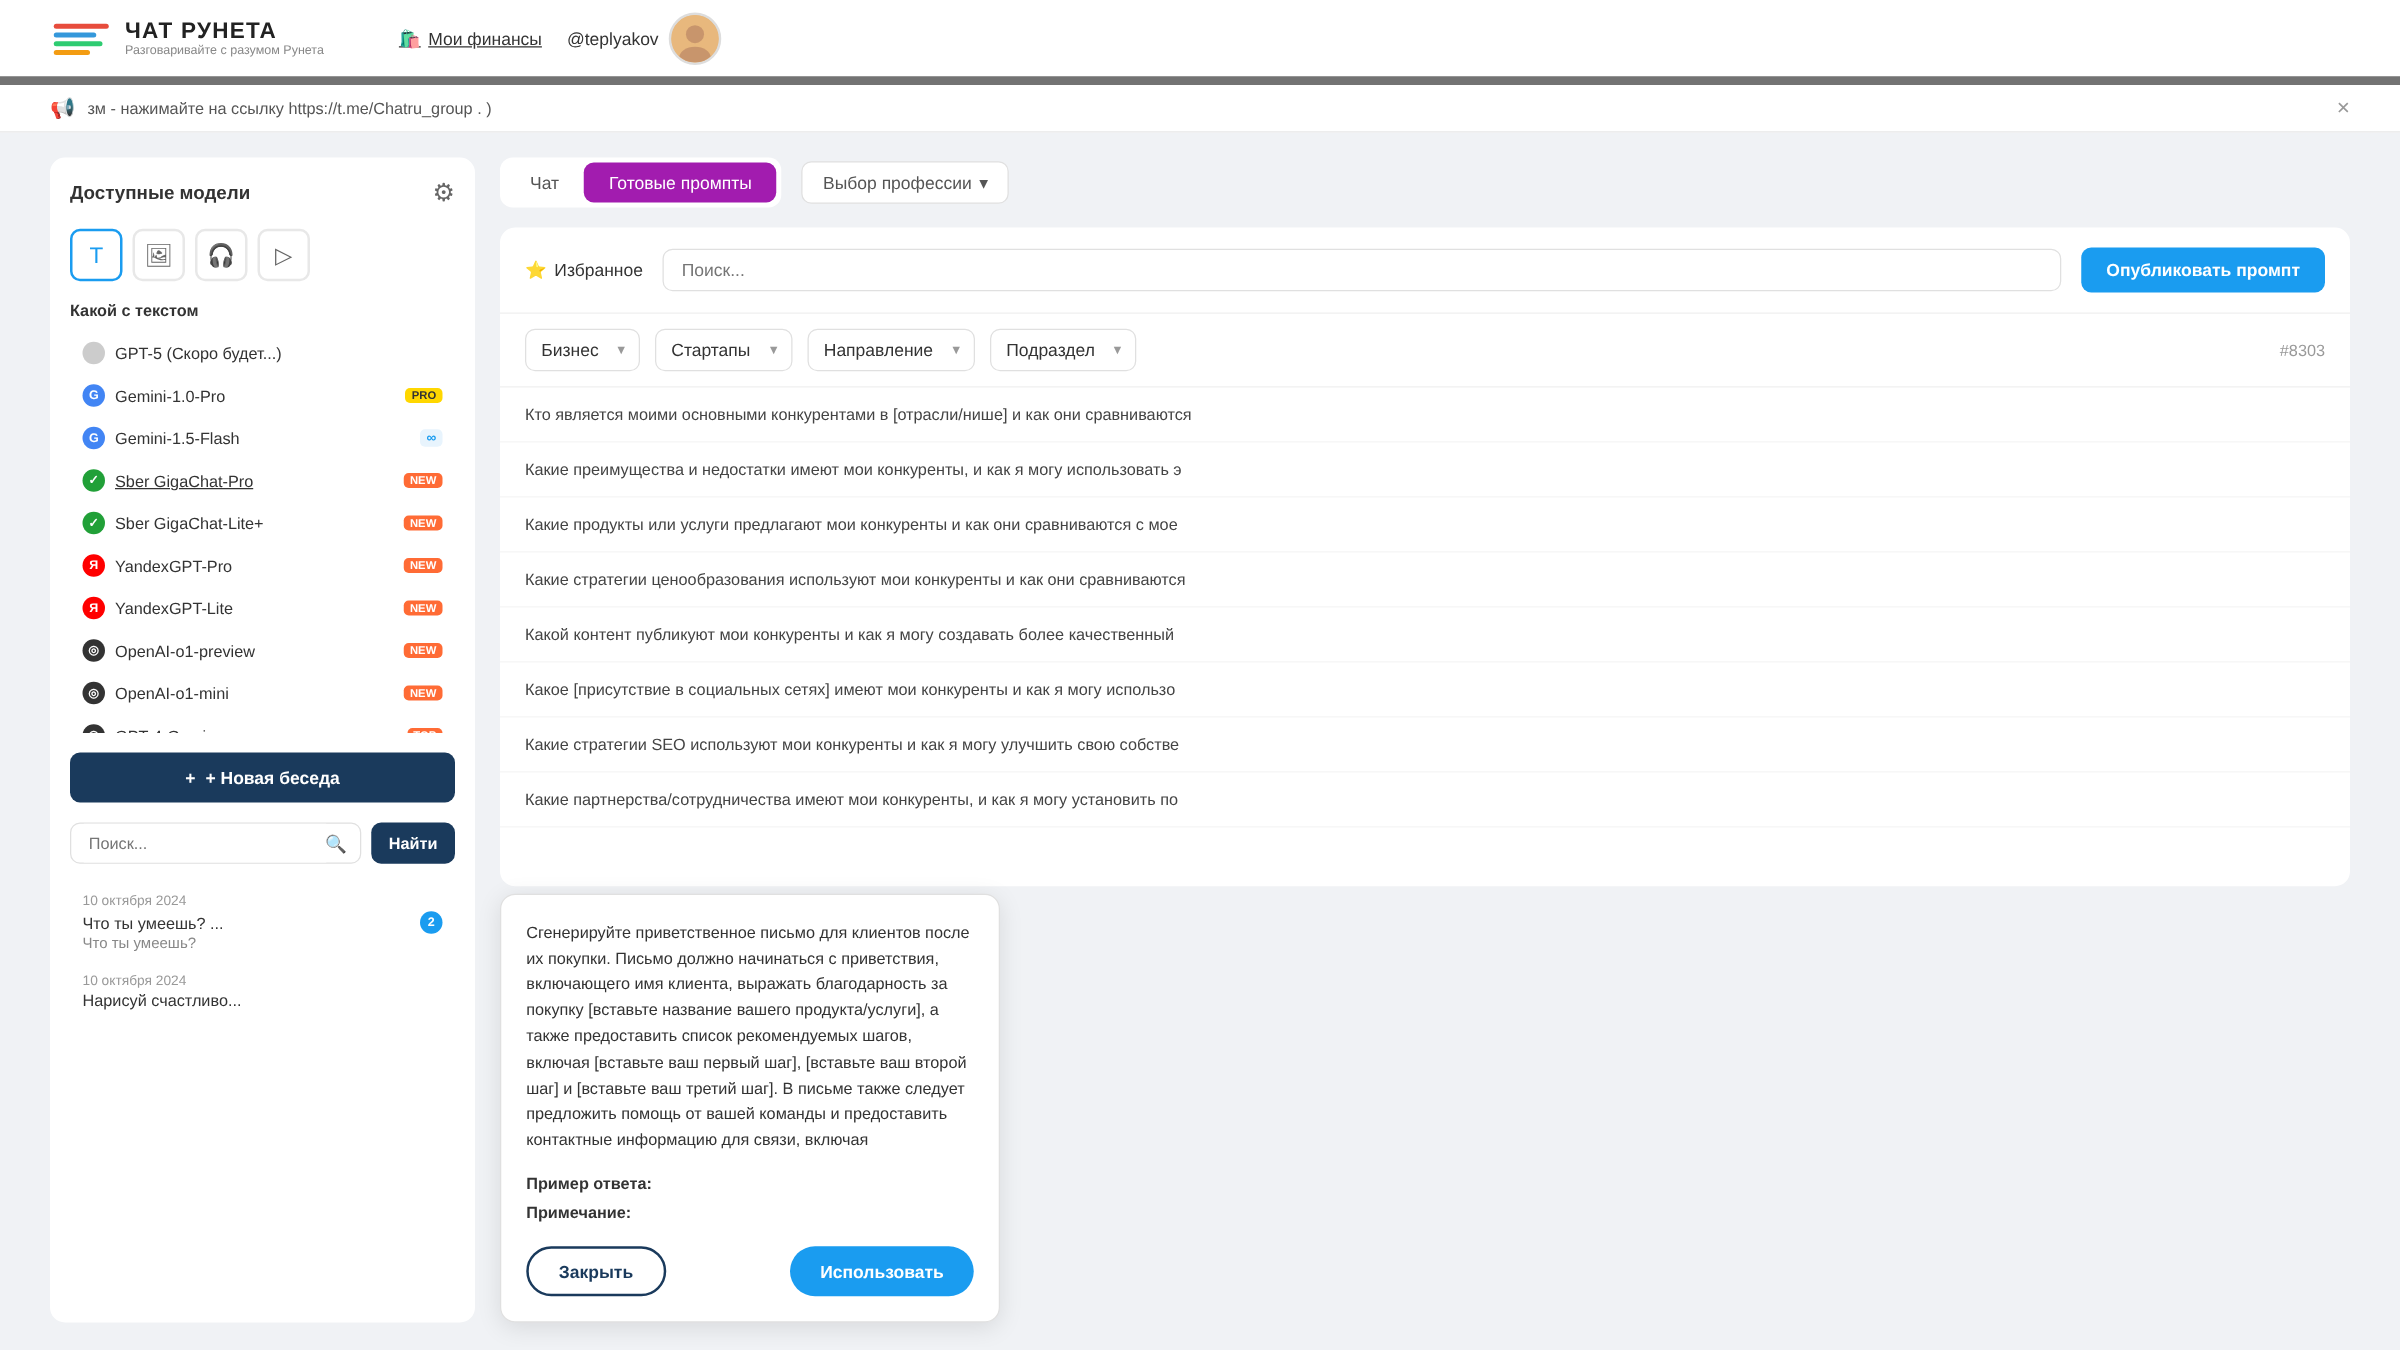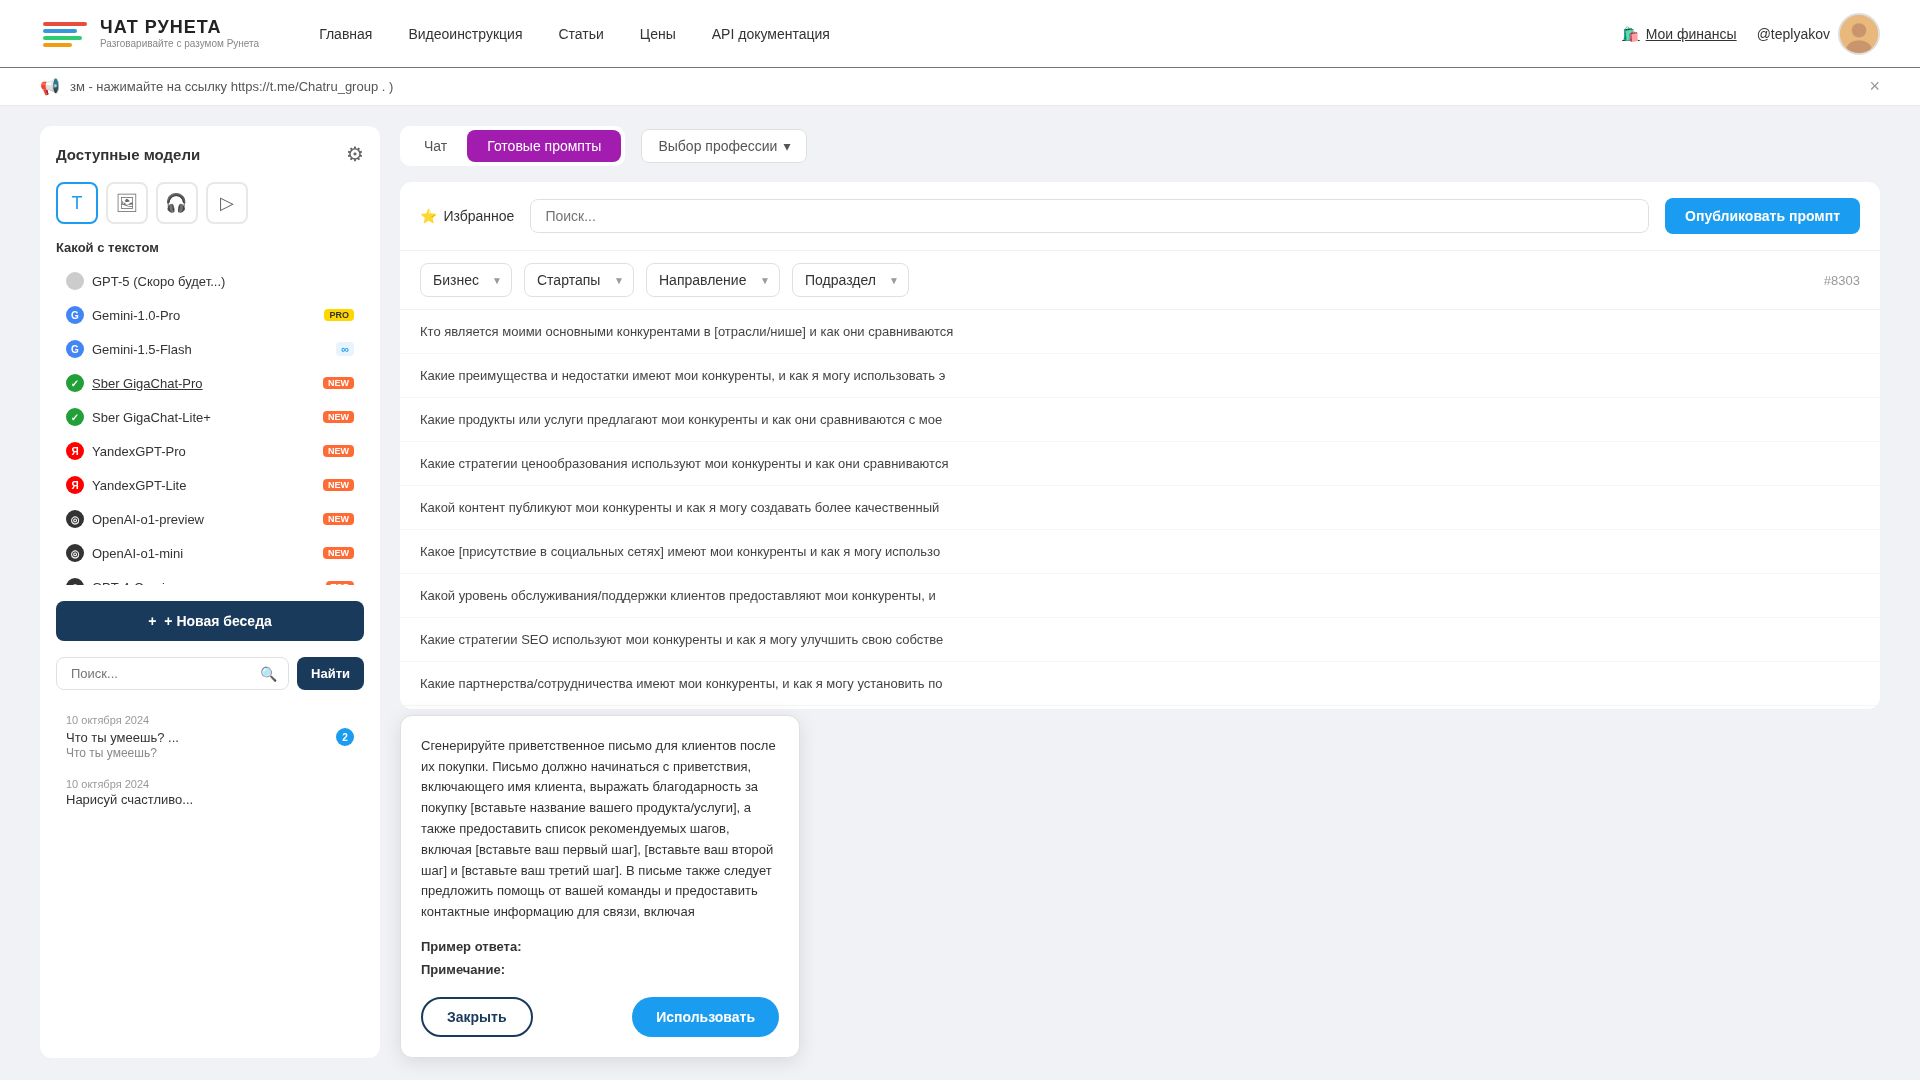--- a/index.html
+++ b/index.html
@@ -1,19 +1,19 @@
 <!DOCTYPE html>
 <html><head>
   <meta charset="utf-8">
   <style>
     * { box-sizing: border-box; margin: 0; padding: 0; }
     body { font-family: -apple-system, BlinkMacSystemFont, 'Segoe UI', sans-serif; background: #f0f2f5; font-size: 14px; color: #333; }
 
     
-    .top-nav { background: #fff; height: 68px; display: flex; align-items: center; padding: 0 40px; border-bottom: 1px solid #737373; position: relative; z-index: 100; }
+    .top-nav { background: #fff; height: 68px; display: flex; align-items: center; padding: 0 40px; border-bottom: 7px solid #737373; position: relative; z-index: 100; }
     .logo-area { display: flex; align-items: center; gap: 10px; margin-right: 60px; }
     .logo-icon { width: 50px; height: 50px; }
     .logo-text { display: flex; flex-direction: column; line-height: 1.1; }
     .logo-title { font-size: 18px; font-weight: 800; color: #222; letter-spacing: 1px; }
     .logo-subtitle { font-size: 10px; color: #888; }
     .nav-links { display: flex; gap: 36px; flex: 1; }
     .nav-link { text-decoration: none; color: #333; font-size: 14px; cursor: pointer; }
     .nav-right { display: flex; align-items: center; gap: 20px; }
     .finances-btn { display: flex; align-items: center; gap: 6px; color: #333; text-decoration: underline; font-size: 14px; cursor: pointer; }
     .user-area { display: flex; align-items: center; gap: 8px; }
@@ -100,27 +100,20 @@
       <line x1="5" y1="15" x2="45" y2="15" stroke="#e74c3c" stroke-width="4" stroke-linecap="round"></line>
       <line x1="5" y1="22" x2="35" y2="22" stroke="#3498db" stroke-width="4" stroke-linecap="round"></line>
       <line x1="5" y1="29" x2="40" y2="29" stroke="#2ecc71" stroke-width="4" stroke-linecap="round"></line>
       <line x1="5" y1="36" x2="30" y2="36" stroke="#f39c12" stroke-width="4" stroke-linecap="round"></line>
     </svg>
     <div class="logo-text">
       <span class="logo-title">ЧАТ РУНЕТА</span>
       <span class="logo-subtitle">Разговаривайте с разумом Рунета</span>
     </div>
   </div>
-  <div class="nav-links" id="nav-links-container">
-      <a class="nav-link">Главная</a>
-      <a class="nav-link">Видеоинструкция</a>
-      <a class="nav-link">Статьи</a>
-      <a class="nav-link">Цены</a>
-      <a class="nav-link">API документация</a>
-    </div>
   <div class="nav-right">
     <div class="finances-btn">
       <span>🛍️</span>
       <span>Мои финансы</span>
     </div>
     <div class="user-area">
       <span class="username">@teplyakov</span>
       <div class="avatar">
         <svg viewBox="0 0 42 42">
           <circle cx="21" cy="21" r="21" fill="#e8b87d"></circle>
@@ -277,21 +270,20 @@
         </div>
         <span class="prompt-id">#8303</span>
       </div>
       <div class="prompts-list" id="prompts-list-container">
           <div class="prompt-row">Кто является моими основными конкурентами в [отрасли/нише] и как они сравниваются</div>
           <div class="prompt-row">Какие преимущества и недостатки имеют мои конкуренты, и как я могу использовать э</div>
           <div class="prompt-row">Какие продукты или услуги предлагают мои конкуренты и как они сравниваются с мое</div>
           <div class="prompt-row">Какие стратегии ценообразования используют мои конкуренты и как они сравниваются</div>
           <div class="prompt-row">Какой контент публикуют мои конкуренты и как я могу создавать более качественный</div>
           <div class="prompt-row">Какое [присутствие в социальных сетях] имеют мои конкуренты и как я могу использо</div>
-          <div class="prompt-row">Какой уровень обслуживания/поддержки клиентов предоставляют мои конкуренты, и</div>
           <div class="prompt-row">Какие стратегии SEO используют мои конкуренты и как я могу улучшить свою собстве</div>
           <div class="prompt-row">Какие партнерства/сотрудничества имеют мои конкуренты, и как я могу установить по</div>
         </div>
     </div>
 
     <div style="position:relative;">
       <div class="detail-panel" style="position:relative; right:auto; top:auto; margin-top:-10px;">
         <p class="detail-text">Сгенерируйте приветственное письмо для клиентов после их покупки. Письмо должно начинаться с приветствия, включающего имя клиента, выражать благодарность за покупку [вставьте название вашего продукта/услуги], а также предоставить список рекомендуемых шагов, включая [вставьте ваш первый шаг], [вставьте ваш второй шаг] и [вставьте ваш третий шаг]. В письме также следует предложить помощь от вашей команды и предоставить контактные информацию для связи, включая</p>
         <p class="detail-label">Пример ответа:</p>
         <p class="detail-label">Примечание:</p>

